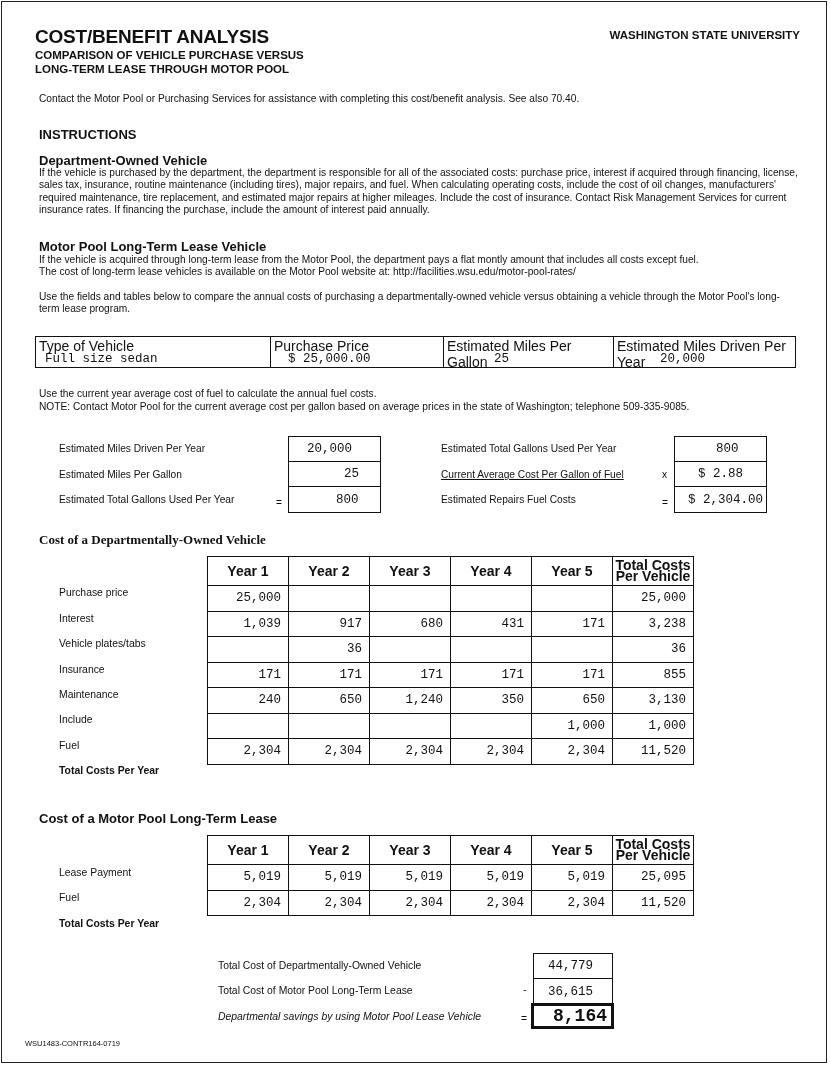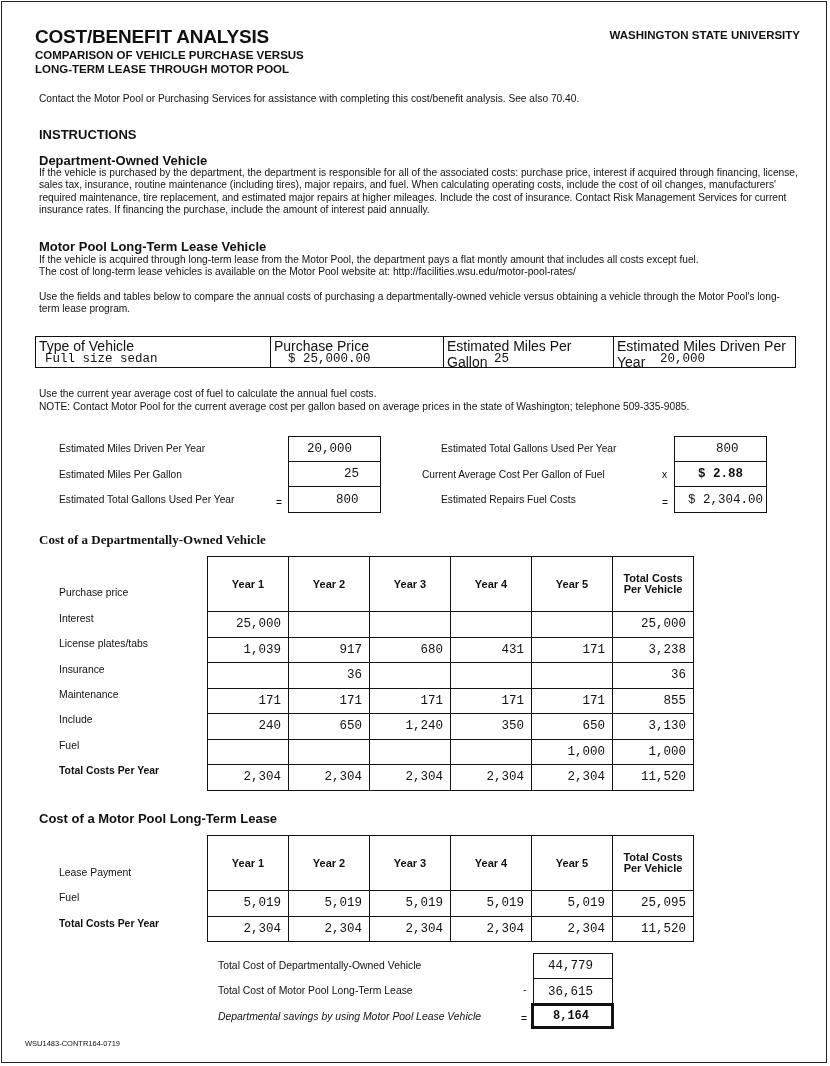--- a/index.html
+++ b/index.html
@@ -22,21 +22,21 @@
 
   
   .flabel { font-size: 10.2px; }
   .fbox { border: 1px solid #111; box-sizing: border-box; }
   .frow { height: 25px; border-bottom: 1px solid #111; box-sizing: border-box; font-size: 12.5px; display: flex; align-items: center; }
   .frow:last-child { border-bottom: none; }
 
   
   table.cost { border-collapse: collapse; position: absolute; left: 207px; }
   table.cost td, table.cost th { border: 1px solid #111; width: 81px; box-sizing: border-box; padding: 0 7px; font-size: 12.5px; text-align: right; }
-  table.cost th { font-family: "Liberation Sans", sans-serif; font-weight: bold; font-size: 11px; text-align: center; height: 26px; padding: 16px 2px; line-height: 11px; }
+  table.cost th { font-family: "Liberation Sans", sans-serif; font-weight: bold; font-size: 14px; text-align: center; height: 26px; padding: 3px 2px; line-height: 11px; }
   table.cost td { height: 25.5px; font-family: "Liberation Mono", "DejaVu Sans Mono", monospace; }
   table.cost tr.total td { border: 3px solid #111; }
   .rowlabel { position: absolute; left: 59px; font-size: 10.4px; }
   .rowlabel.bold { font-weight: bold; }
 
   .sumlabel { left: 218px; font-size: 10.4px; }
   .sumbox { left: 533px; width: 80px; }
 </style>
 </head>
 <body>
@@ -86,35 +86,35 @@
 <div class="abs flabel" style="left:59px; top:469px;">Estimated Miles Per Gallon</div>
 <div class="abs flabel" style="left:59px; top:494px;">Estimated Total Gallons Used Per Year</div>
 <div class="abs flabel" style="left:276px; top:497px;">=</div>
 <div class="abs fbox" style="left:288px; top:436px; width:93px; height:77px;">
   <div class="frow mono" style="padding-left:18px;">20,000</div>
   <div class="frow mono" style="padding-left:55px;">25</div>
   <div class="frow mono" style="padding-left:47px;">800</div>
 </div>
 
 <div class="abs flabel" style="left:441px; top:443px;">Estimated Total Gallons Used Per Year</div>
-<div class="abs flabel" style="left:422px; top:469px;">Current Average Cost Per Gallon of Fuel</div>
+<div class="abs flabel" style="left:441px; top:469px;text-decoration:underline;">Current Average Cost Per Gallon of Fuel</div>
 <div class="abs flabel" style="left:662px; top:469px;">x</div>
 <div class="abs flabel" style="left:441px; top:494px;">Estimated Repairs Fuel Costs</div>
 <div class="abs flabel" style="left:662px; top:497px;">=</div>
 <div class="abs fbox" style="left:674px; top:436px; width:93px; height:77px;">
   <div class="frow mono" style="padding-left:41px;">800</div>
-  <div class="frow mono" style="padding-left:23px;font-weight:bold;">$ 2.88</div>
+  <div class="frow mono" style="padding-left:23px;">$ 2.88</div>
   <div class="frow mono" style="padding-left:3px;margin-left:10px;">$ 2,304.00</div>
 </div>
 
 <div class="abs h" style="left:39px; top:532px;font-family:Liberation Serif, serif;">Cost of a Departmentally-Owned Vehicle</div>
 
 <div class="rowlabel" style="top:587px;">Purchase price</div>
 <div class="rowlabel" style="top:613px;">Interest</div>
-<div class="rowlabel" style="top:638px;">License plates/tabs</div>
+<div class="rowlabel" style="top:638px;">Vehicle plates/tabs</div>
 <div class="rowlabel" style="top:664px;">Insurance</div>
 <div class="rowlabel" style="top:689px;">Maintenance</div>
 <div class="rowlabel" style="top:714px;">Include</div>
 <div class="rowlabel" style="top:740px;">Fuel</div>
 <div class="rowlabel bold" style="top:765px;">Total Costs Per Year</div>
 
 <table class="cost" style="top:556px;">
   <tbody>
       <tr>
     <th>Year 1</th>
@@ -221,15 +221,15 @@
 <div class="abs sumlabel" style="top:960px;">Total Cost of Departmentally-Owned Vehicle</div>
 <div class="abs sumlabel" style="top:985px;">Total Cost of Motor Pool Long-Term Lease</div>
 <div class="abs sumlabel" style="left:523px; top:984px;">-</div>
 <div class="abs sumlabel" style="top:1011px; font-style:italic;">Departmental savings by using Motor Pool Lease Vehicle</div>
 <div class="abs sumlabel" style="left:521px; top:1013px;">=</div>
 
 <div class="abs fbox sumbox" style="top:953px; height:51px;">
   <div class="frow mono" style="padding-left:14px;">44,779</div>
   <div class="frow mono" style="padding-left:14px;">36,615</div>
 </div>
-<div class="abs mono" style="left:531px; top:1003px; width:83px; height:26px; border:3px solid #111; box-sizing:border-box; font-size:12px; font-weight:bold; padding-left:19px; line-height:20px;">8,164</div>
+<div class="abs mono" style="left:531px; top:1003px; width:83px; height:26px; border:3px solid #111; box-sizing:border-box; font-size:18px; font-weight:bold; padding-left:19px; line-height:20px;">8,164</div>
 
 <div class="abs" style="left:25px; top:1039px; font-size:7.5px;">WSU1483-CONTR164-0719</div>
 
 </body></html>

